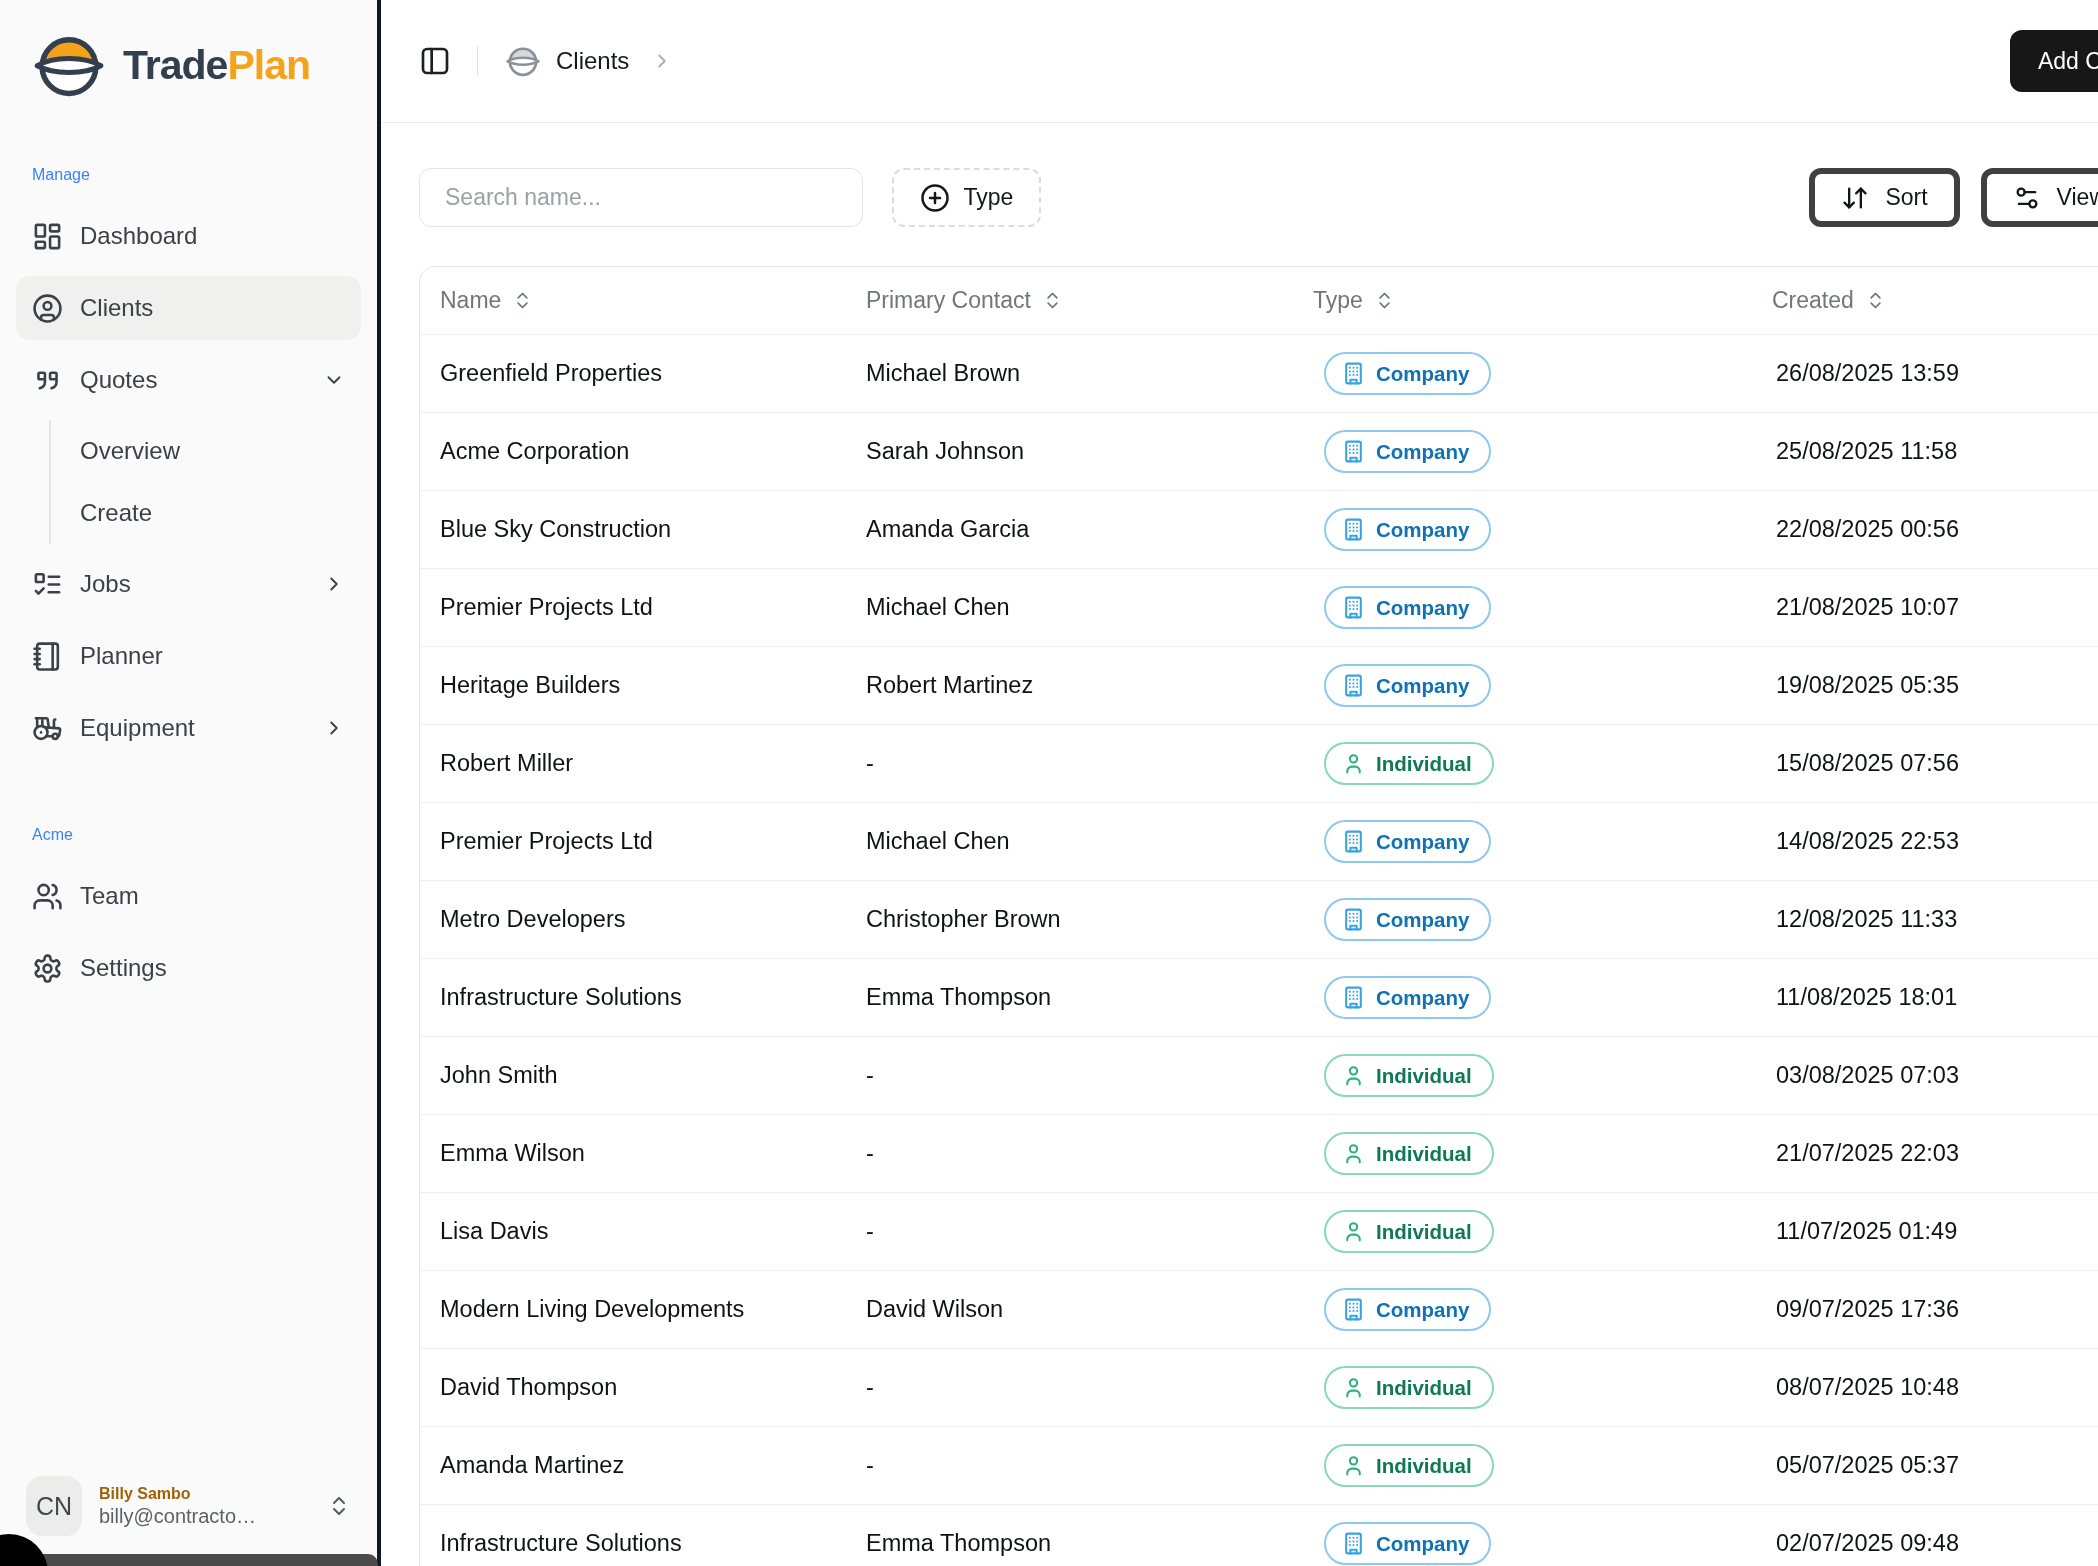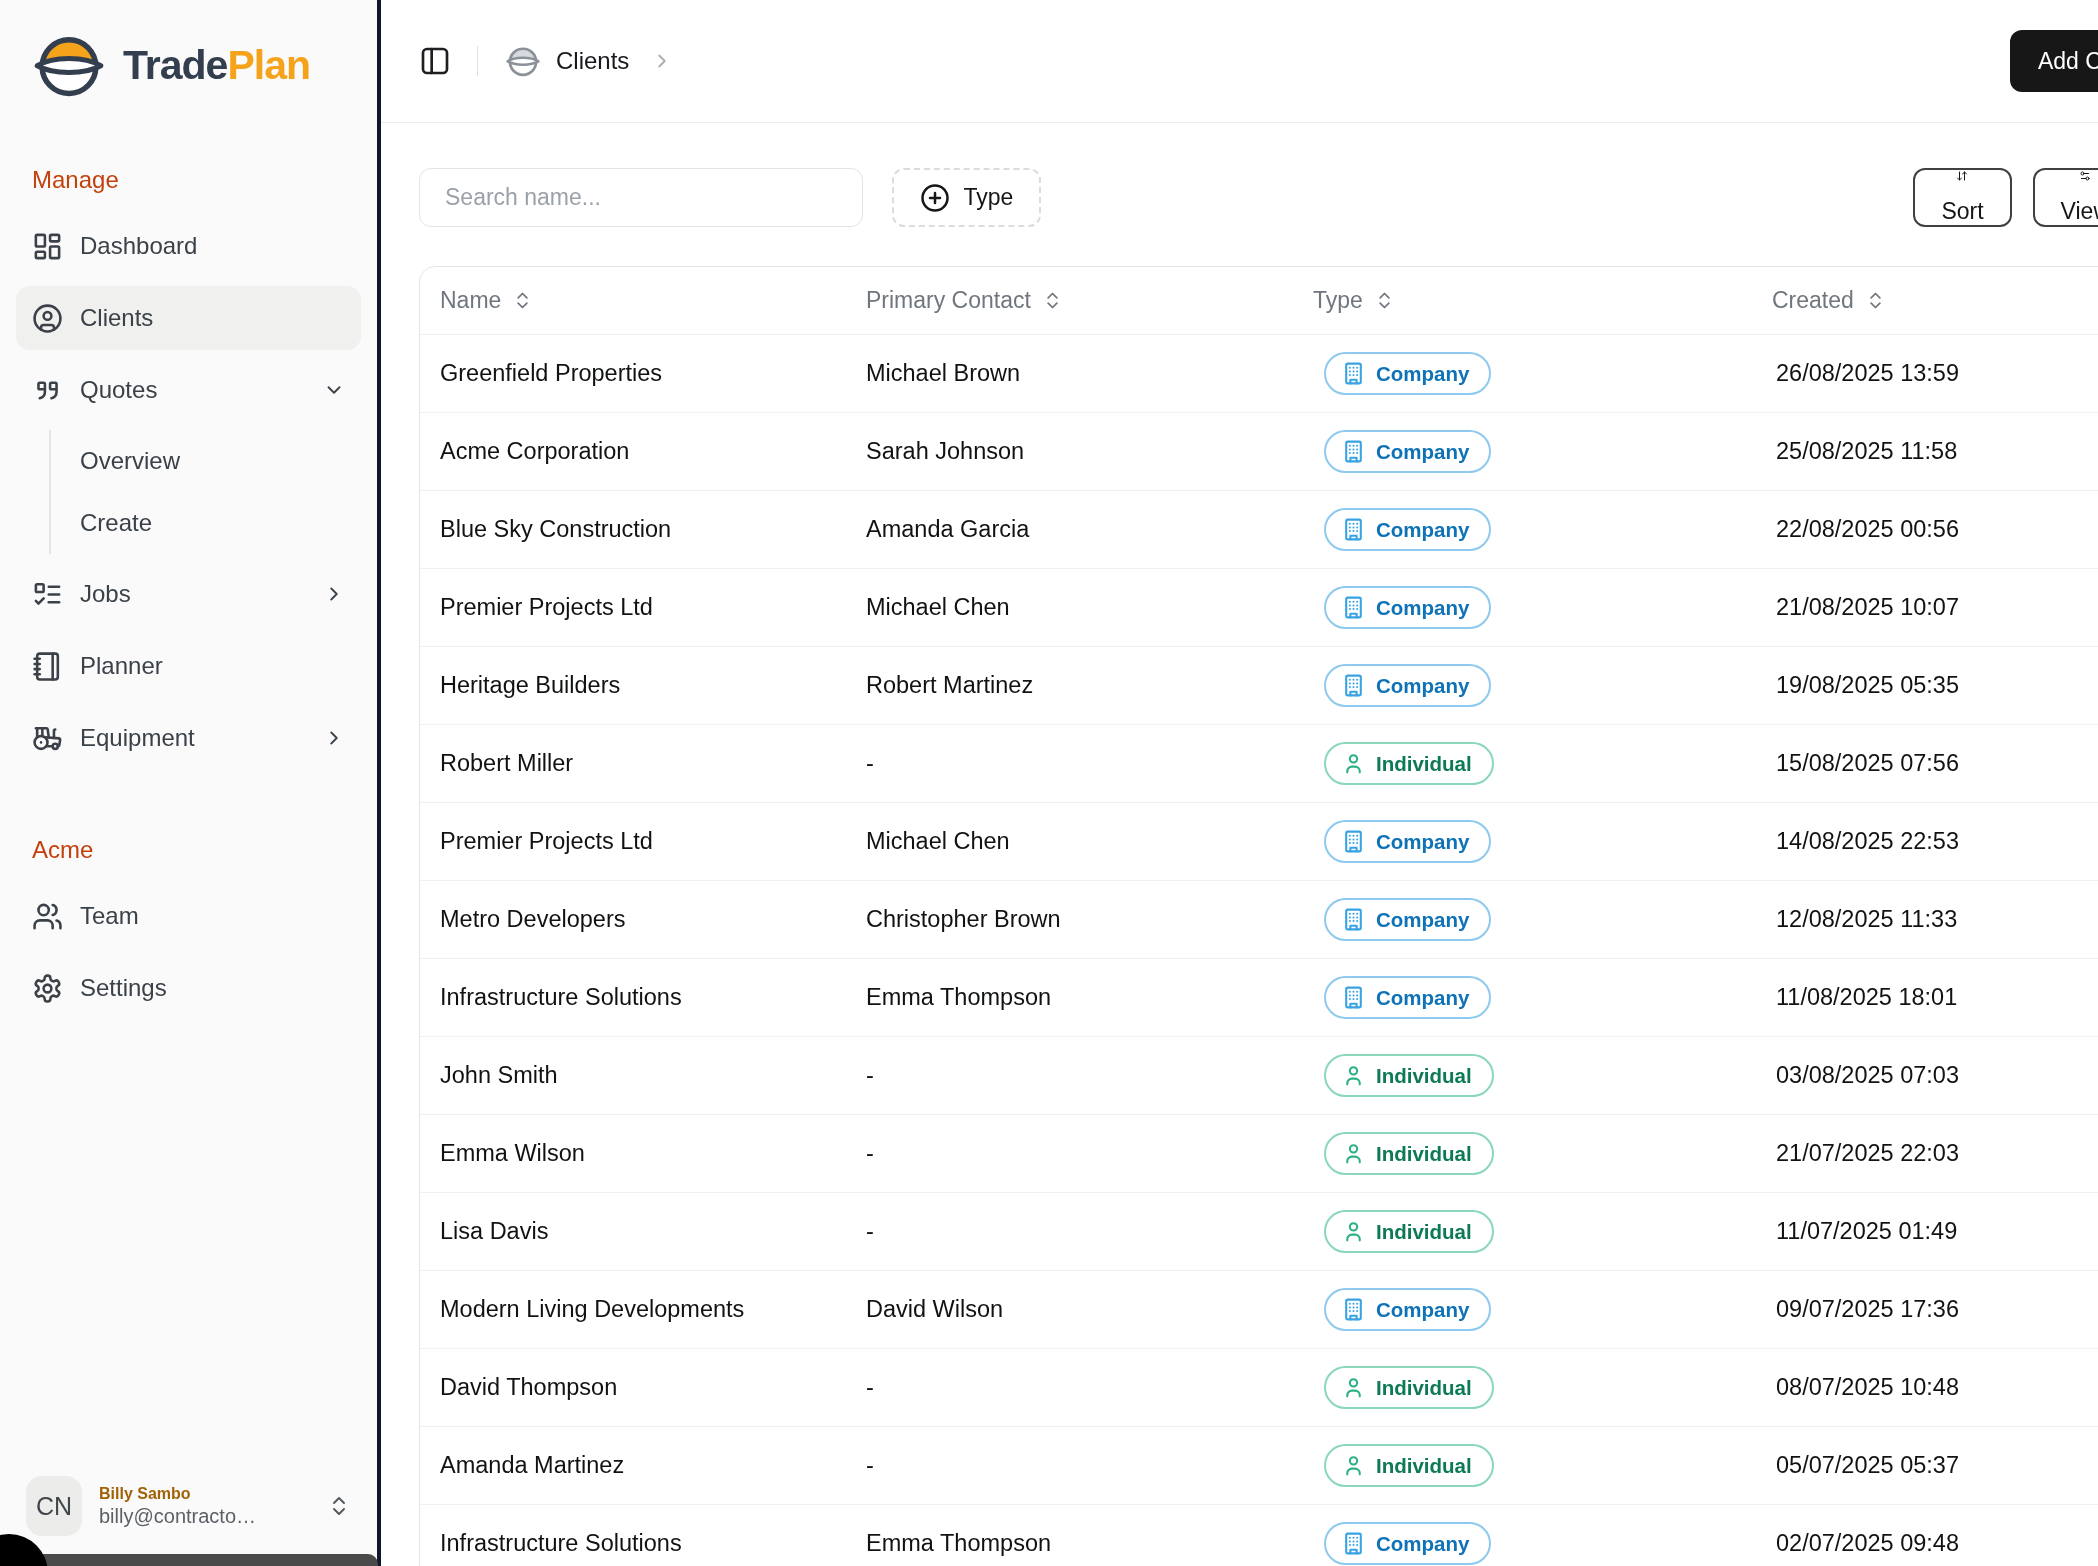--- a/index.html
+++ b/index.html
@@ -10,21 +10,21 @@
   .sidebar { position:fixed; left:0; top:0; width:381px; height:1566px;
              background:#fafafa; border-right:4px solid #0f172a;
              display:flex; flex-direction:column; }
   .logo-row { display:flex; align-items:center; gap:15px; padding:26px 0 0 30px; }
   .logo-hat { width:78px; height:78px; flex:0 0 auto; }
   .logo-text { font-size:41px; font-weight:bold; letter-spacing:-1px; }
   .logo-text .t1 { color:#333e4e; }
   .logo-text .t2 { color:#f5a31b; }
 
   .nav { padding:0 16px; }
-  .section-label { font-size:24px; color:#c2410c; padding-left:16px; }
+  .section-label { font-size:16px; color:#3b82f6; padding-left:16px; }
   .label-manage { margin-top:62px; margin-bottom:20px; }
   .label-admin  { margin-top:66px; margin-bottom:20px; }
 
   .nav-item { display:flex; align-items:center; gap:17px; height:64px;
               padding:0 16px; border-radius:14px; font-size:24px; color:#3b4148;
               cursor:pointer; margin-bottom:8px; }
   .nav-item.active { background:#f0f0ee; }
   .nav-item svg.mi { width:31px; height:31px; stroke:#3b4148; fill:none;
                      stroke-width:2; stroke-linecap:round; stroke-linejoin:round; flex:0 0 auto; }
   .nav-item .chev { margin-left:auto; width:22px; height:22px; stroke:#3b4148; fill:none;
@@ -74,24 +74,24 @@
                   padding:0 25px; font-size:23px; color:#16181b; outline:none;
                   font-family:"Liberation Sans", sans-serif; background:#fff; }
   .search-input::placeholder { color:#9ba1a8; }
   .type-btn { margin-left:25px; height:59px; border:2px dashed #dcdcdc; background:#fff;
               border-radius:12px; padding:0 26px; font-size:23px; color:#141618;
               display:inline-flex; align-items:center; gap:13px; cursor:pointer; vertical-align:top;
               font-family:"Liberation Sans", sans-serif; }
   .type-btn svg { width:30px; height:30px; stroke:#141618; fill:none; stroke-width:2;
                   stroke-linecap:round; stroke-linejoin:round; }
   .toolbar-right { position:absolute; top:45px; right:-40px; display:flex; gap:21px; }
-  .ghost-btn { height:59px; border:2px solid #404040; background:#fff; border-radius:12px;
+  .ghost-btn { height:59px; border:6px solid #404040; background:#fff; border-radius:12px;
                padding:0 26px; font-size:23px; color:#141618; display:inline-flex;
                align-items:center; gap:16px; cursor:pointer;
-               font-family:"Liberation Sans", sans-serif; white-space:nowrap;flex-direction:column; }
+               font-family:"Liberation Sans", sans-serif; white-space:nowrap; }
   .ghost-btn svg { width:28px; height:28px; stroke:#141618; fill:none; stroke-width:2;
                    stroke-linecap:round; stroke-linejoin:round; }
 
   
   .table-wrap { margin:39px 0 0 38px; width:1920px; border:1px solid #e5e5e5;
                 border-radius:16px; overflow:hidden; background:#fff; }
   .thead, .trow { display:grid; grid-template-columns:446px 447px 459px auto; align-items:center; }
   .thead { height:67px; }
   .hcell { display:flex; align-items:center; gap:11px; font-size:23px; color:#70767e; cursor:pointer; }
   .hcell svg { width:21px; height:21px; stroke:#70767e; fill:none; stroke-width:2;

